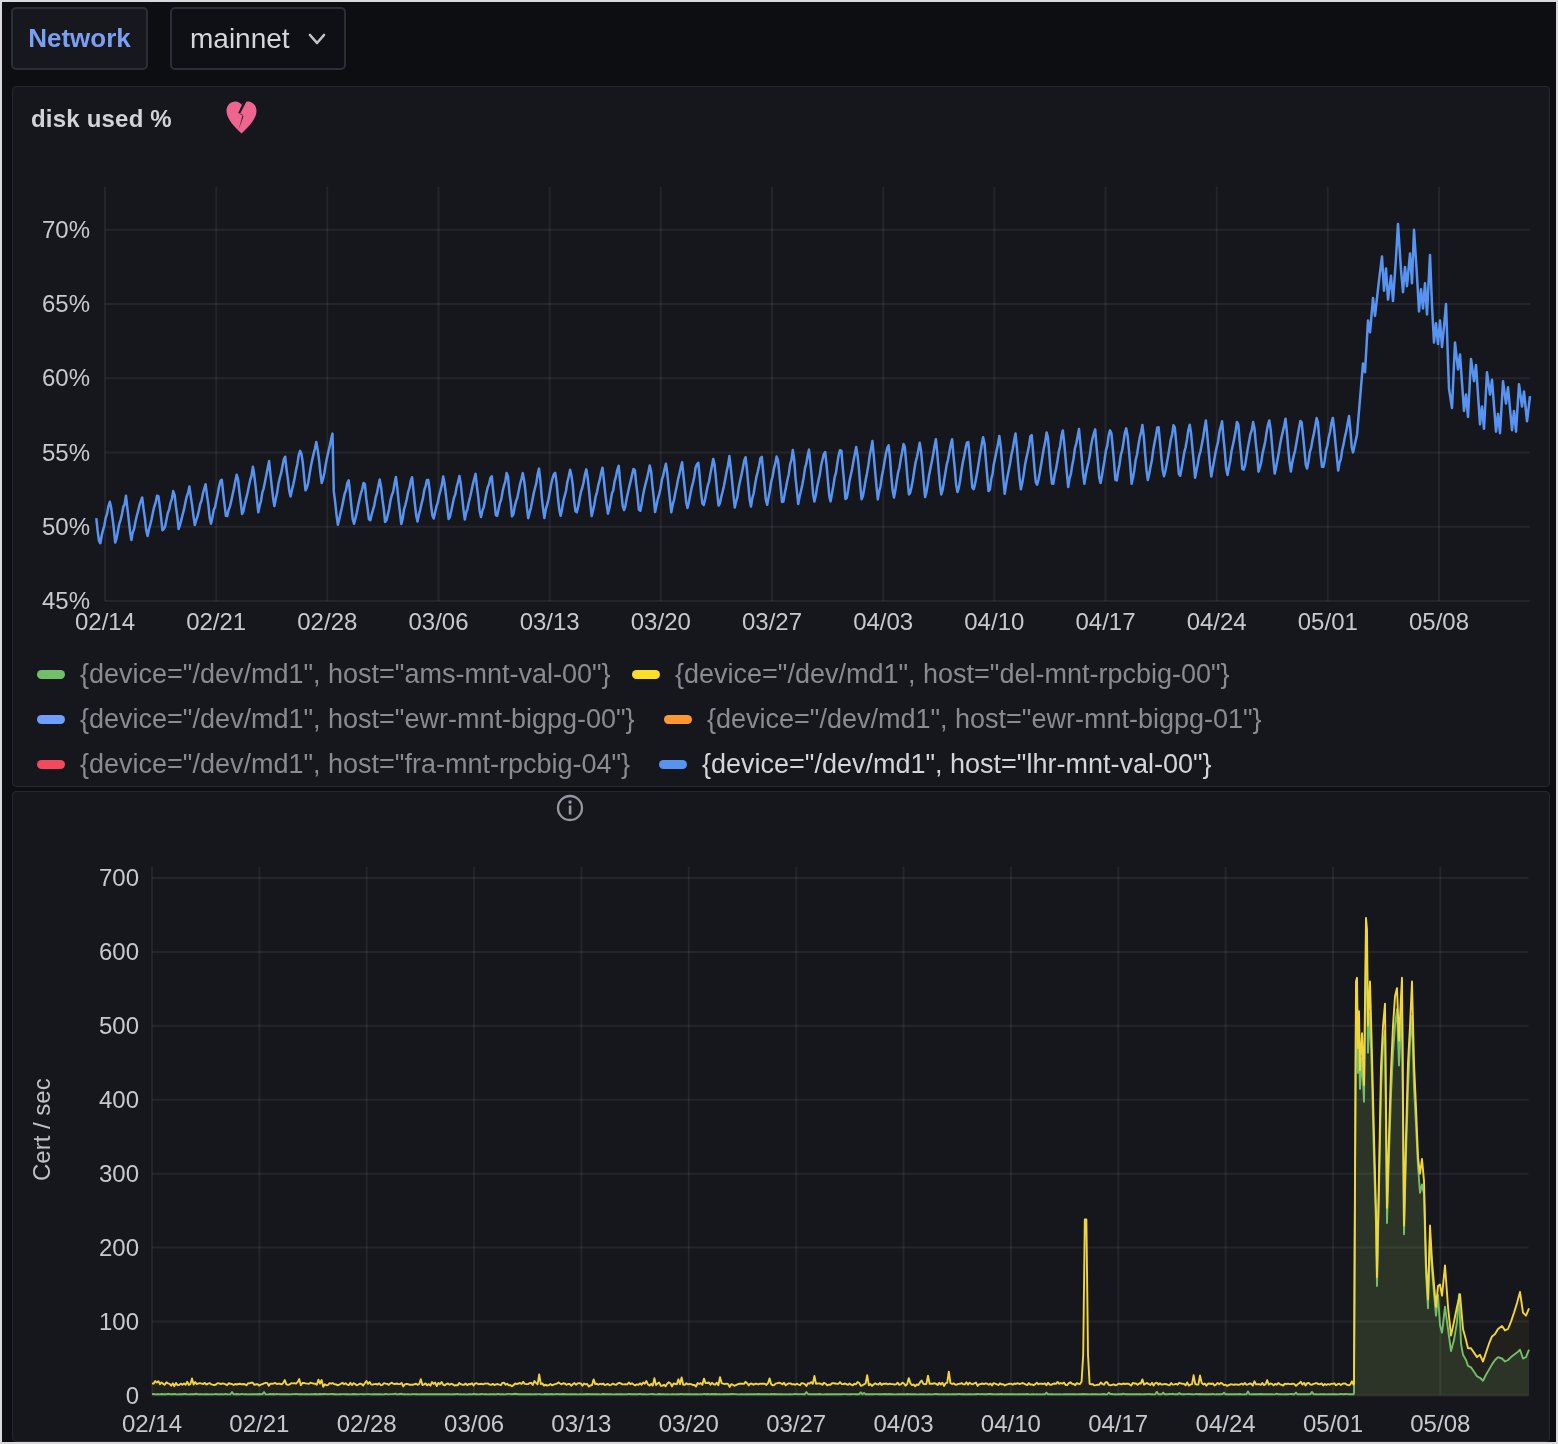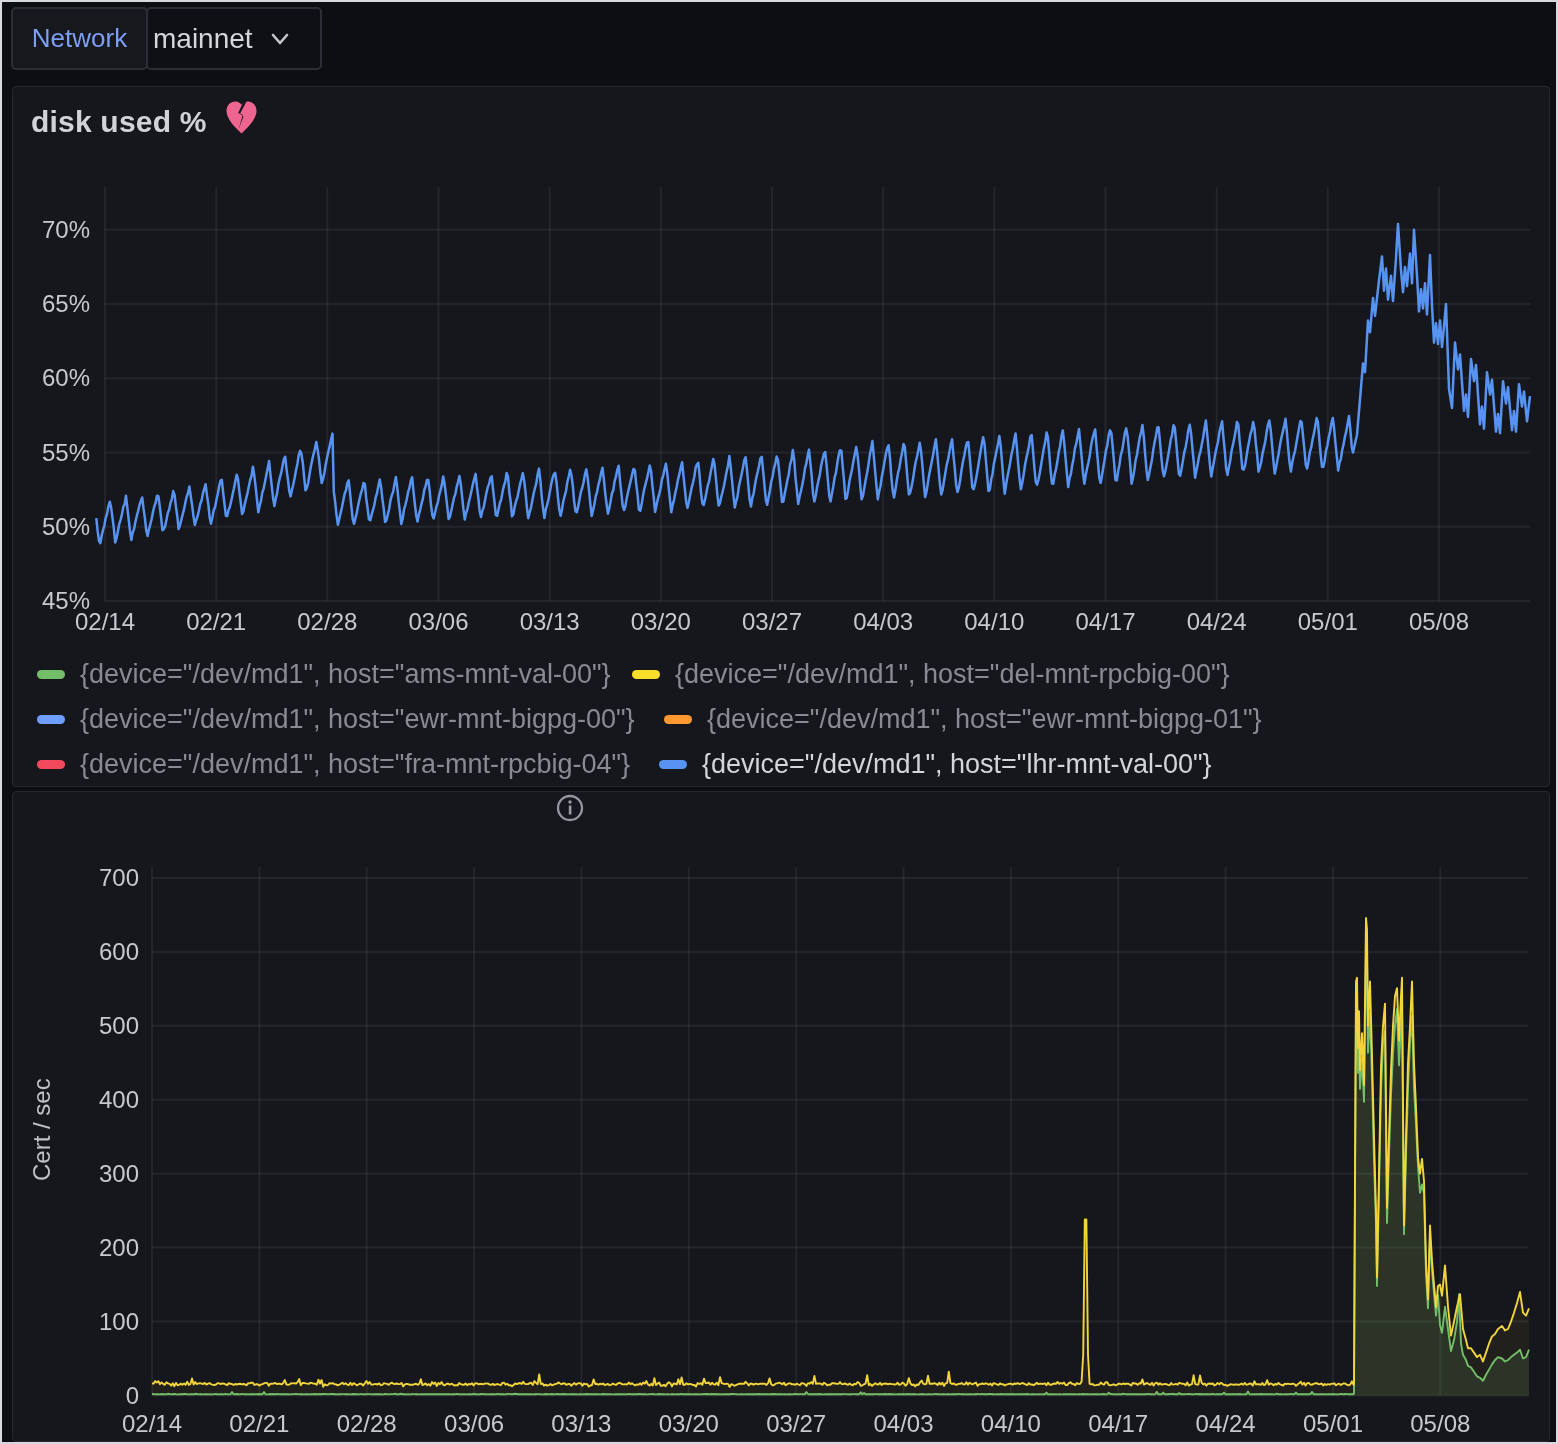--- a/index.html
+++ b/index.html
@@ -1,30 +1,30 @@
 <!DOCTYPE html>
 <html><head><meta charset="utf-8"><style>
 *{margin:0;padding:0;box-sizing:border-box}
 html,body{width:1558px;height:1444px;background:#d9d9dd;font-family:"Liberation Sans",sans-serif;overflow:hidden}
 #page{position:absolute;left:2px;top:2px;width:1554px;height:1440px;background:#0d0e12}
 .panel{position:absolute;background:#16171c;border:1px solid #26282e;border-radius:4px}
 .box{position:absolute;height:63px;border:2px solid #2c2e36;border-radius:5px;display:flex;align-items:center}
-.title{position:absolute;font-weight:bold;font-size:30px;color:#d2d3d8;letter-spacing:0.2px}
+.title{position:absolute;font-weight:bold;font-size:24px;color:#d2d3d8;letter-spacing:0.2px}
 .axis text{fill:#c7c9cf;font-size:24px;font-family:"Liberation Sans",sans-serif}
 .grid line{stroke:rgba(204,204,220,0.08);stroke-width:2}
 .dash{position:absolute;width:28px;height:9px;border-radius:4.5px}
 .lgtxt,.lgsel{position:absolute;font-size:27px;color:#888b92;white-space:nowrap}
 .lgsel{color:#d4d5da}
 svg{position:absolute;left:0;top:0}
 </style></head><body>
 <div id="page">
   <div class="box" style="left:9px;top:5px;width:137px;background:#17181d;justify-content:center">
-    <span style="color:#7b9ff2;font-size:26px;font-weight:400">Network</span>
+    <span style="color:#7b9ff2;font-size:26px;font-weight:700">Network</span>
   </div>
-  <div class="box" style="left:144px;top:5px;width:176px;background:#0f1015;padding-left:5px">
+  <div class="box" style="left:168px;top:5px;width:176px;background:#0f1015;padding-left:18px">
     <span style="color:#d5d6da;font-size:28px">mainnet</span>
     <svg width="30" height="30" viewBox="0 0 30 30" style="position:static;margin-left:12px">
         <polyline points="8,11 15,19 22,11" fill="none" stroke="#c3c5ca" stroke-width="2.6" stroke-linecap="round" stroke-linejoin="round"></polyline>
       </svg>
   </div>
 
   <div class="panel" style="left:10px;top:84px;width:1538px;height:701px"></div>
   <div class="panel" style="left:10px;top:789px;width:1538px;height:651px"></div>
 
   <div class="title" style="left:29px;top:103px">disk used %</div>

